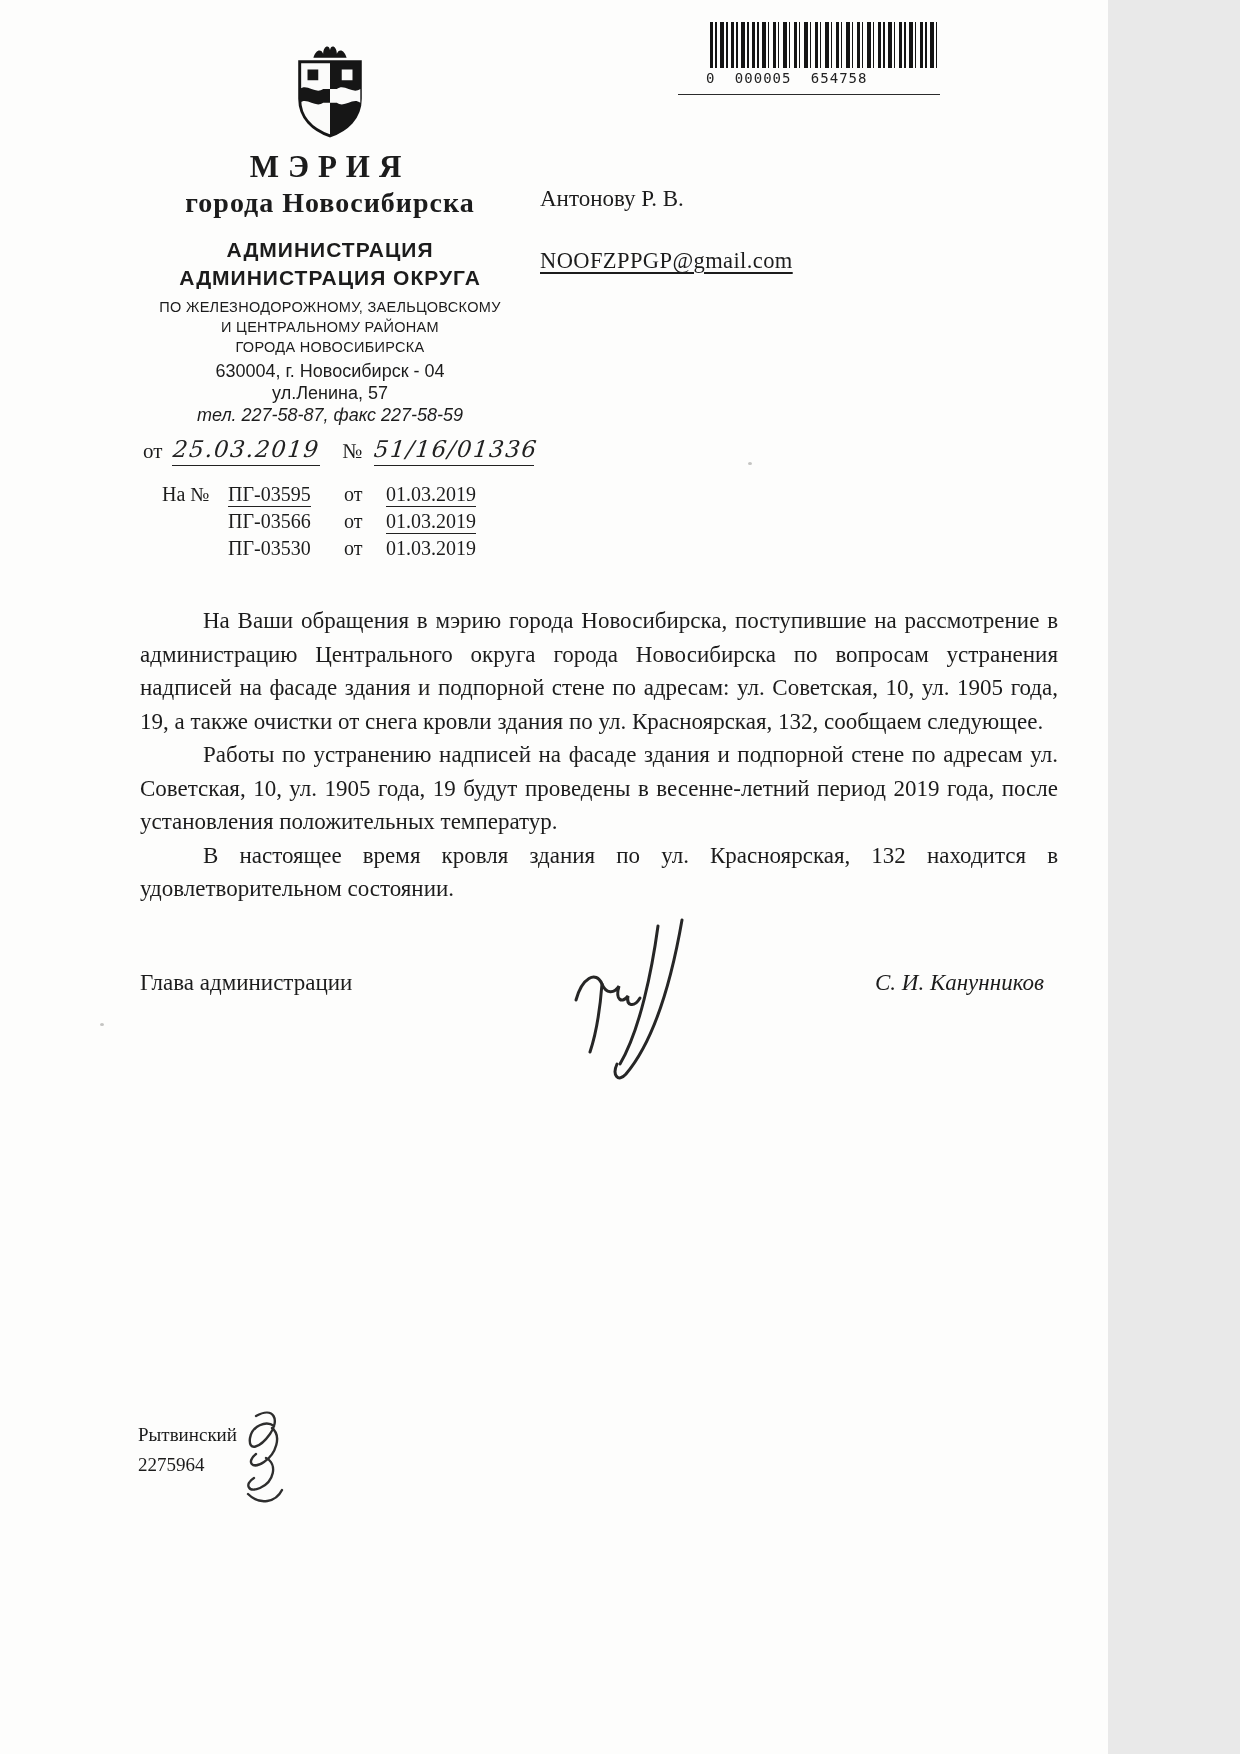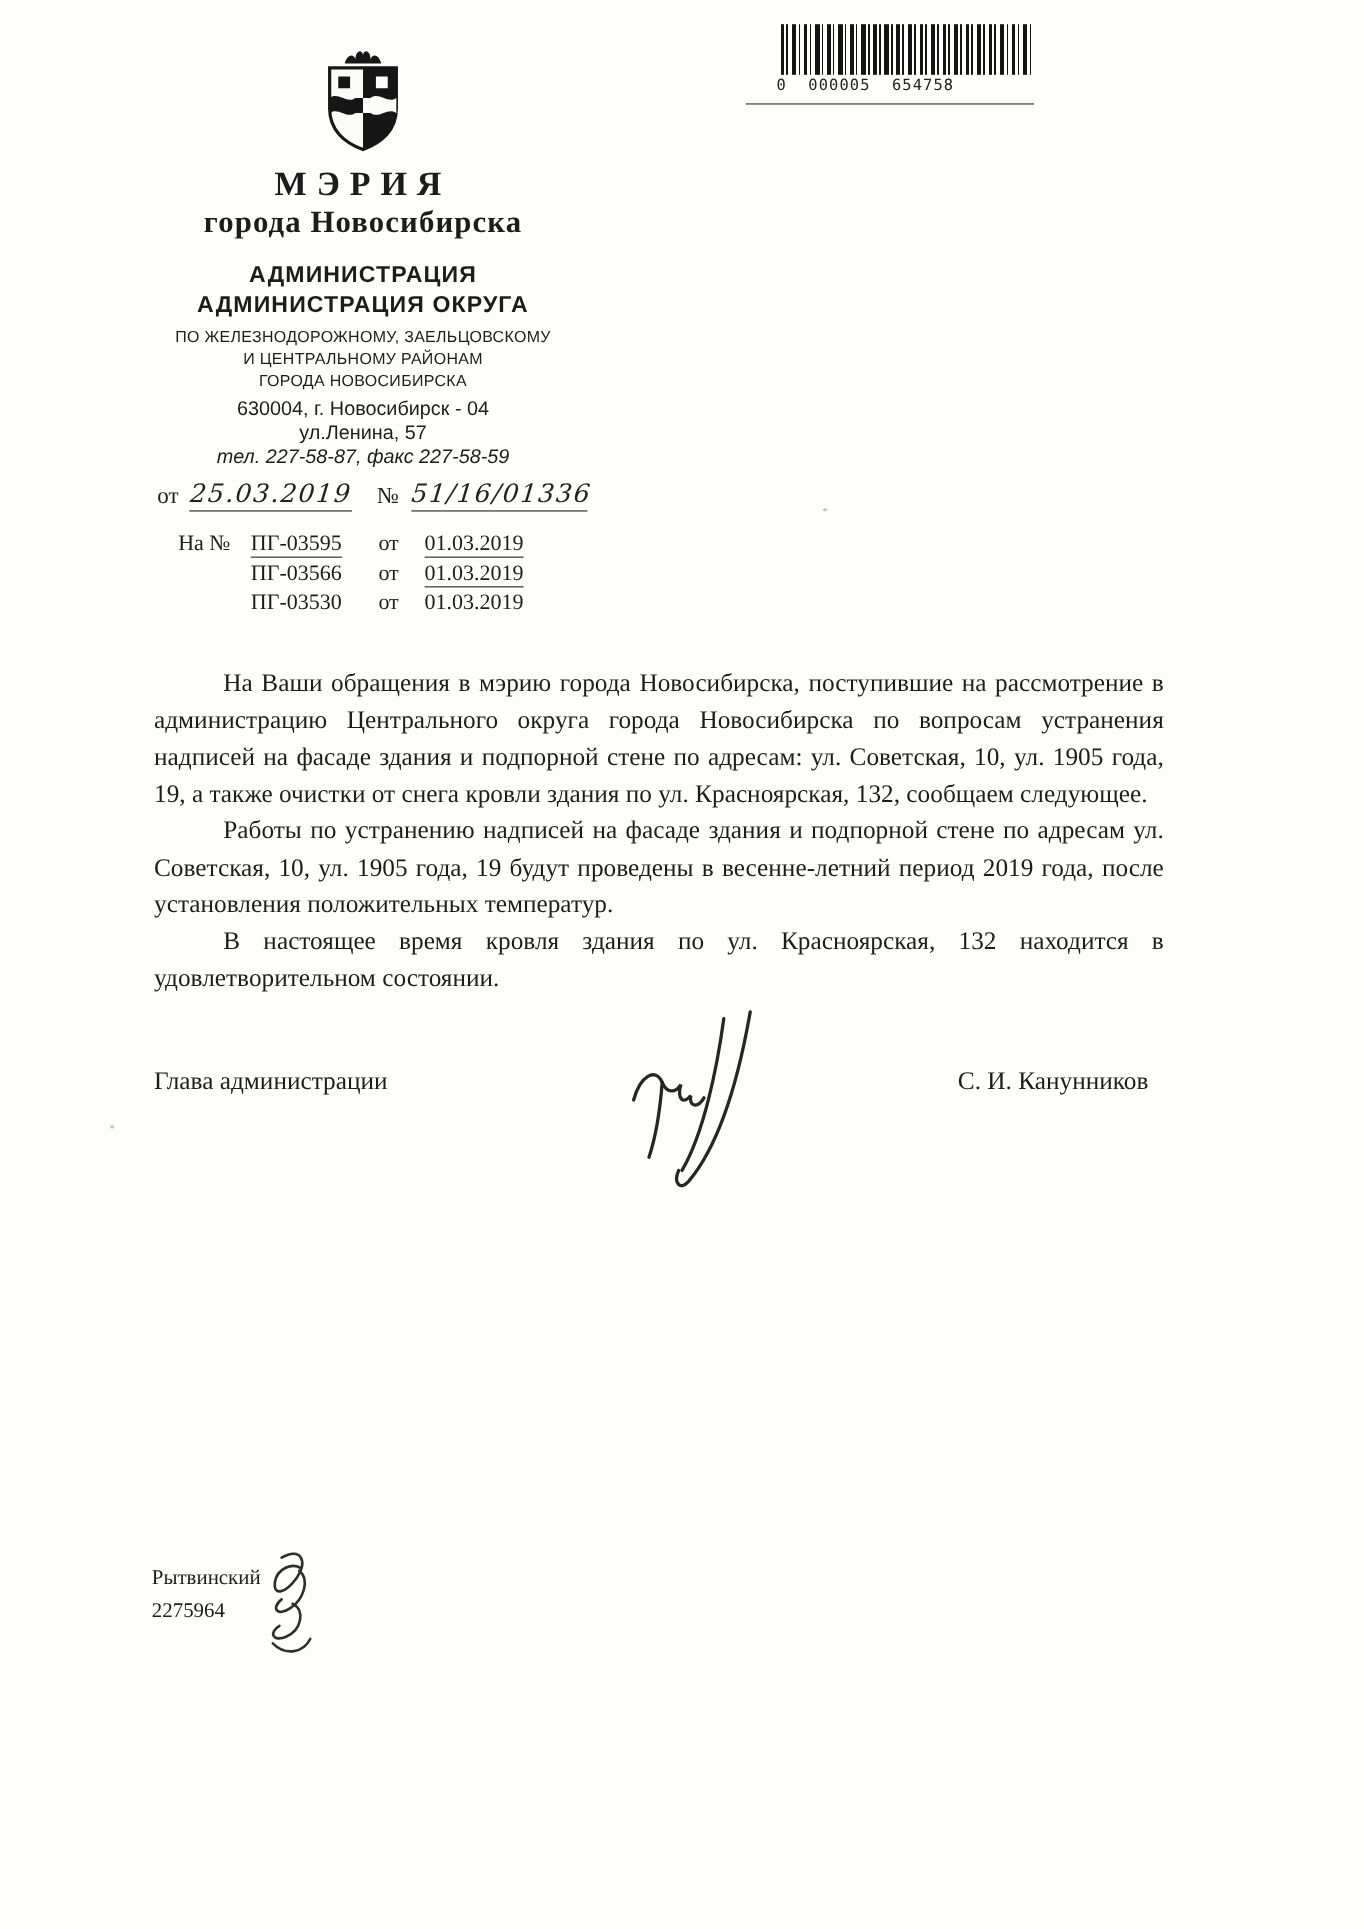--- a/index.html
+++ b/index.html
@@ -4,21 +4,21 @@
 <style>
   * { margin:0; padding:0; box-sizing:border-box; }
   html,body { width:1240px; height:1754px; }
   body {
     background:#e9e9e9;
     font-family:"Liberation Serif", serif;
     color:#1c1c1c;
   }
   .page {
     position:relative;
-    width:1240px; height:1754px;
+    width:1108px; height:1754px;
     background:#fdfdfc;
     overflow:hidden;
   }
 
   
   .barcode-block { position:absolute; left:706px; top:22px; width:240px; }
   .barcode {
     width:228px; height:46px; margin-left:4px;
     background-image: repeating-linear-gradient(90deg,
       #141414 0px, #141414 3px,
@@ -111,21 +111,21 @@
     font-size:23px; line-height:33.5px; text-align:justify;
   }
   .letter-body p { text-indent:63px; }
 
   
   .sig-row {
     position:absolute; left:140px; top:970px; width:918px;
     display:flex; justify-content:space-between;
     font-size:23px;
   }
-  .sig-name { padding-right:14px; }
+  .sig-name { padding-right:14px;font-style:italic; }
   .autograph { position:absolute; left:562px; top:912px; width:166px; height:176px; }
 
   
   .executor { position:absolute; left:138px; top:1420px; font-size:19px; line-height:30px; }
   .executor-sign { position:absolute; left:222px; top:1402px; width:76px; height:120px; }
 
   .speck { position:absolute; width:4px; height:3px; background:#c4c4c2; border-radius:50%; }
   .speck-1 { left:748px; top:462px; }
   .speck-2 { left:100px; top:1023px; }
 </style>
@@ -155,20 +155,24 @@
     <div class="dept">АДМИНИСТРАЦИЯ</div>
     <div class="dept" style="margin-top:0;">АДМИНИСТРАЦИЯ ОКРУГА</div>
     <div class="district">ПО ЖЕЛЕЗНОДОРОЖНОМУ, ЗАЕЛЬЦОВСКОМУ</div>
     <div class="district" style="margin-top:0;">И ЦЕНТРАЛЬНОМУ РАЙОНАМ</div>
     <div class="district" style="margin-top:0;">ГОРОДА НОВОСИБИРСКА</div>
     <div class="addr">630004, г. Новосибирск - 04</div>
     <div class="addr" style="margin-top:0;">ул.Ленина, 57</div>
     <div class="addr" style="margin-top:0;font-style:italic;">тел. 227-58-87, факс 227-58-59</div>
   </div>
 
+  <div class="recipient">
+    <div class="recipient-name">Антонову Р. В.</div>
+    <div><span class="recipient-email">NOOFZPPGP@gmail.com</span></div>
+  </div>
 
   <div class="out-ref">
     <span>от</span><span class="hand-line date-w"><span class="hand">25.03.2019</span></span><span class="num-label">№</span><span class="hand-line num-w"><span class="hand">51/16/01336</span></span>
   </div>
 
   <div class="in-refs">
     <span class="cell">На №</span>
     <span class="cell"><span class="ul">ПГ-03595</span></span>
     <span class="cell">от</span>
     <span class="cell"><span class="ul">01.03.2019</span></span>

